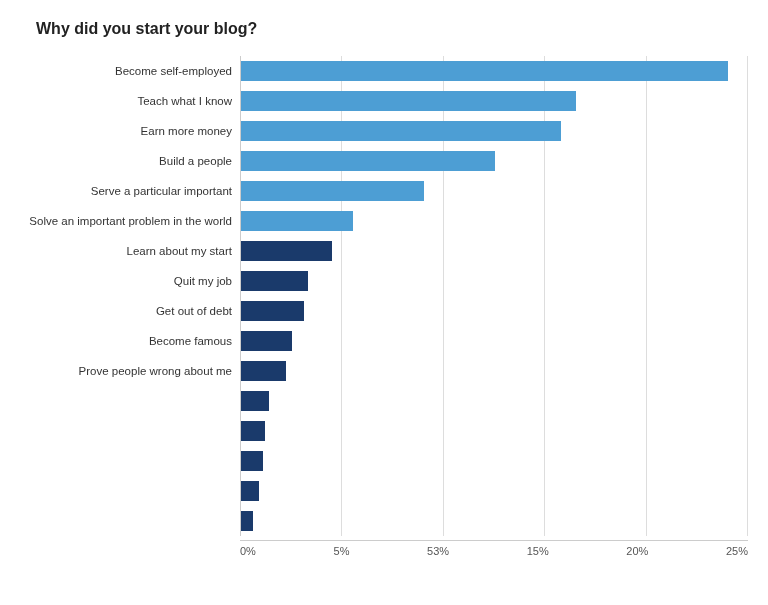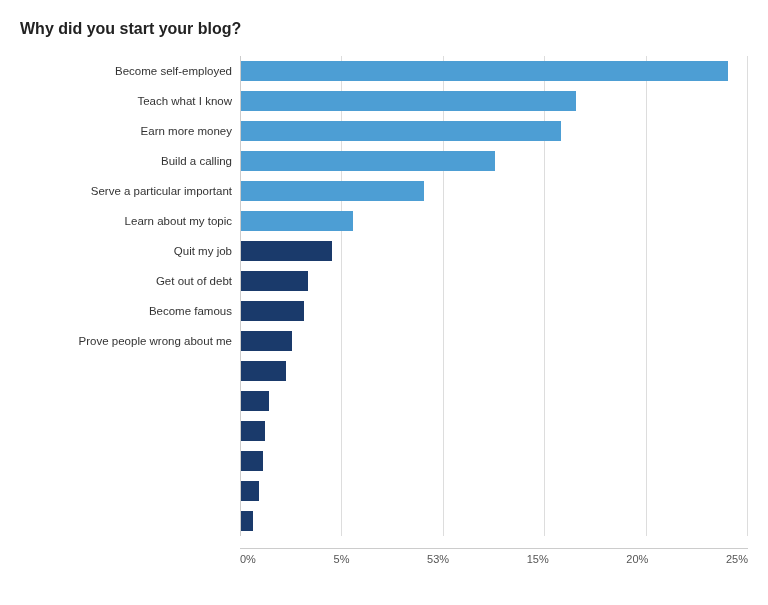--- a/index.html
+++ b/index.html
@@ -8,26 +8,26 @@
       background: #fff;
       padding: 20px;
       width: 768px;
       min-height: 605px;
     }
     h2 {
       font-size: 16px;
       font-weight: bold;
       color: #222;
       margin-bottom: 18px;
+      margin-left: 16px;
     }
     .chart-container {
       display: flex;
       flex-direction: column;
       width: 100%;
-      gap: 8px;
     }
     .chart-area {
       display: flex;
       flex-direction: row;
       width: 100%;
     }
     .labels-col {
       display: flex;
       flex-direction: column;
       width: 220px;
@@ -94,23 +94,24 @@
 <body>
 
 <h2>Why did you start your blog?</h2>
 
 <div class="chart-container">
   <div class="chart-area">
     <div class="labels-col" id="labels-col">
         <div class="label-cell">Become self-employed</div>
         <div class="label-cell">Teach what I know</div>
         <div class="label-cell">Earn more money</div>
-        <div class="label-cell">Build a calling</div>
+        <div class="label-cell">Build a people</div>
         <div class="label-cell">Serve a particular important</div>
-        <div class="label-cell">Learn about my topic</div>
+        <div class="label-cell">Solve an important problem in the world</div>
+        <div class="label-cell">Learn about my start</div>
         <div class="label-cell">Quit my job</div>
         <div class="label-cell">Get out of debt</div>
         <div class="label-cell">Become famous</div>
         <div class="label-cell">Prove people wrong about me</div>
       </div>
     <div class="bars-col" id="bars-col">
         <div class="bar-row">
           <div class="bar" style="width: 96%; background-color: rgb(77, 158, 212);"></div>
         </div>
         <div class="bar-row">

